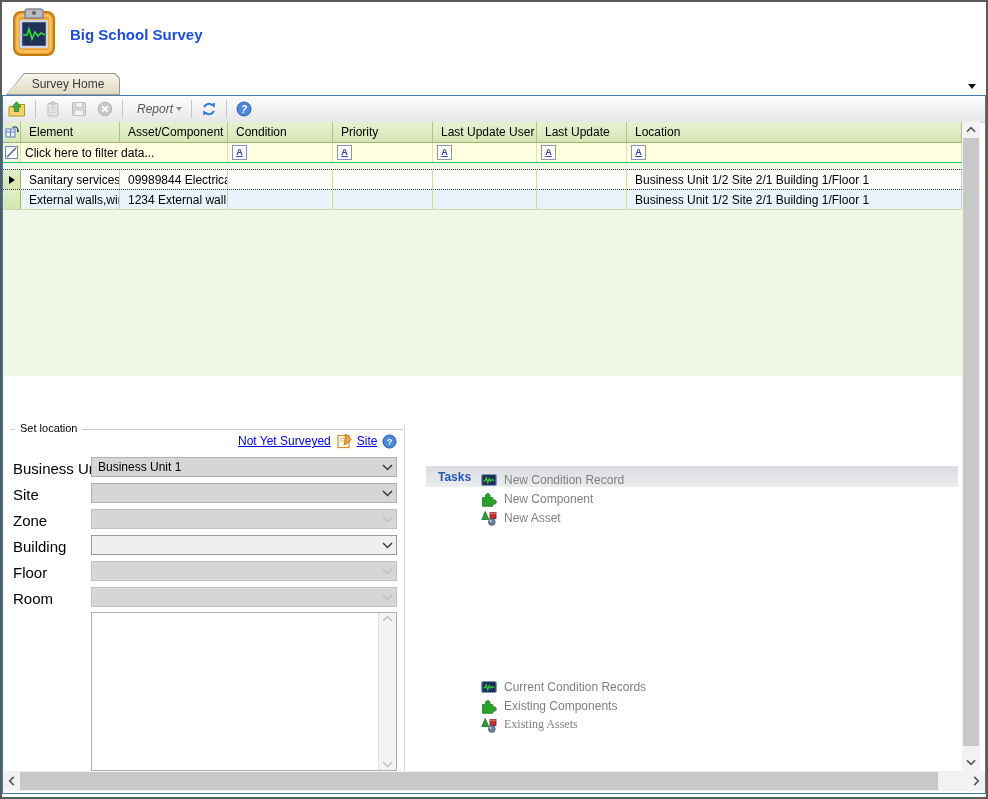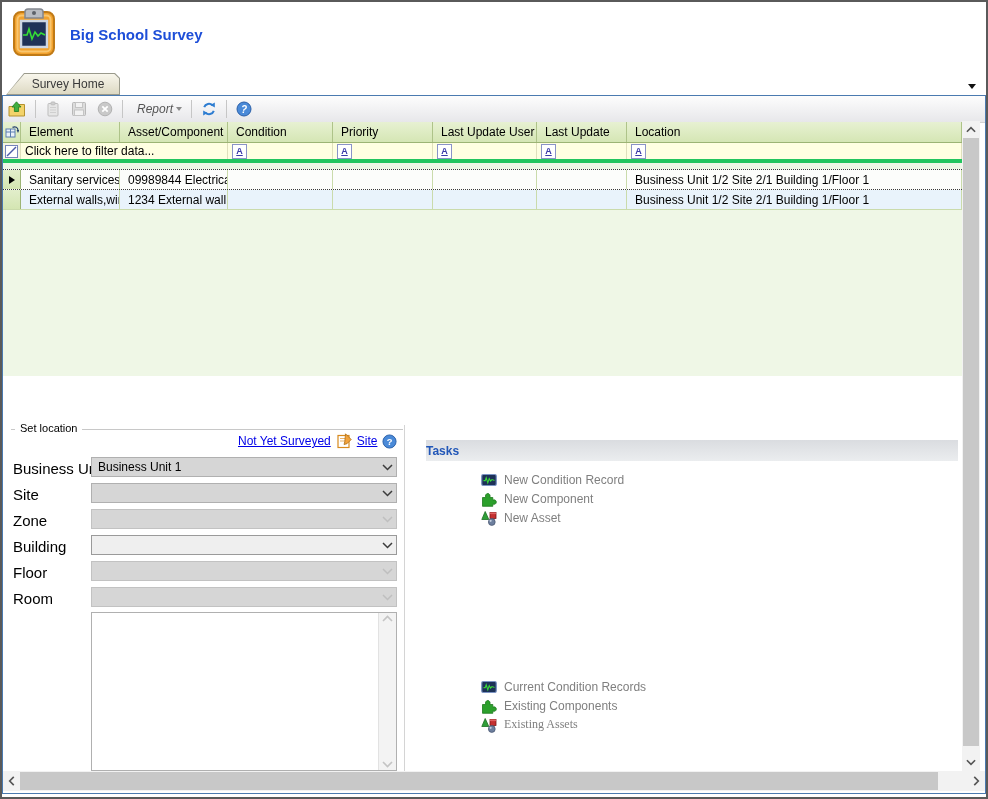--- a/index.html
+++ b/index.html
@@ -31,21 +31,21 @@
   .report-lbl{color:#555;margin:0 3px 0 5px;}
   .report-arr{width:0;height:0;border-left:3px solid transparent;border-right:3px solid transparent;border-top:4px solid #8a8a8a;}
   
   .grid{position:absolute;left:1px;top:120px;width:959px;height:254px;background:#eff7e6;}
   .grow{display:flex;width:959px;box-sizing:border-box;}
   .gcell{box-sizing:border-box;overflow:hidden;white-space:nowrap;display:flex;align-items:center;}
   .c0{width:18px;}.c1{width:99px;}.c2{width:108px;}.c3{width:105px;}.c4{width:100px;}.c5{width:104px;}.c6{width:90px;}.c7{flex:1;}
   .hdr{height:21px;background:linear-gradient(#e7f1d2,#d5e6b4);border-bottom:1px solid #9cb474;}
   .hdr .gcell{border-right:1px solid #aec389;padding-left:8px;}
   .hdr .c0{padding-left:1px;justify-content:center;}
-  .frow{height:20px;background:#ffffe1;border-bottom:4px solid #22c55e;}
+  .frow{height:20px;background:#ffffe1;border-bottom:1px solid #22c55e;}
   .frow .gcell{border-right:1px solid #e0e0bc;padding-left:4px;}
   .frow .c0{justify-content:center;padding-left:0;background:#f4f4e2;}
   .fspan{width:207px;padding-left:8px;}
   .a-icon{display:inline-block;width:13px;height:13px;border:1px solid #8a93c8;background:#fff;color:#3a3aa8;font-size:9px;font-weight:bold;text-align:center;line-height:13px;text-decoration:underline;}
   .gap{height:6px;}
   .drow{height:20px;}
   .drow .gcell{border-right:1px solid #cadbab;padding-left:8px;}
   .drow .c0{padding-left:0;justify-content:center;background:linear-gradient(#e2eecb,#d4e5b2);border-right:1px solid #9cb474;}
   .row-sel{height:21px;background:#fcfdfb;border-top:1px dotted #3c3c3c;border-bottom:1px dotted #3c3c3c;}
   .row-alt{background:#e9f3fb;border-bottom:1px solid #cadbab;}
@@ -60,21 +60,21 @@
   .combo{position:absolute;left:88px;width:306px;height:20px;box-sizing:border-box;border:1px solid #b0b0b0;background:#d6d6d6;display:flex;align-items:center;}
   .combo .val{flex:1;padding-left:6px;overflow:hidden;white-space:nowrap;}
   .combo .arr{width:18px;display:flex;justify-content:center;color:#3c3c3c;}
   .combo.lite{background:#efefef;border-color:#9a9a9a;}
   .combo.dis{border-color:#c2c2c2;}
   .combo.dis .arr{color:#bfbfbf;}
   .memo{position:absolute;left:88px;top:192px;width:306px;height:159px;box-sizing:border-box;border:1px solid #b0b0b0;background:#fff;}
   .memo .sb{position:absolute;right:0;top:0;bottom:0;width:17px;background:#f3f3f3;border-left:1px solid #e2e2e2;}
   .memo .sb .ch{position:absolute;left:3px;color:#c4c4c4;}
   .vdiv{position:absolute;left:401px;top:5px;width:1px;height:346px;background:#d4d4d4;}
-  .secbar{position:absolute;left:423px;width:532px;height:21px;background:linear-gradient(#dadce0,#ebedef);display:flex;align-items:center;box-sizing:border-box;font-weight:bold;color:#2257b8;}
+  .secbar{position:absolute;left:423px;width:532px;height:21px;background:linear-gradient(#dadce0,#ebedef);display:flex;align-items:center;padding-left:12px;box-sizing:border-box;font-weight:bold;color:#2257b8;margin-top:26px;}
   .titem{position:absolute;left:478px;display:flex;align-items:center;gap:7px;height:17px;color:#7f7f7f;cursor:pointer;}
   
   .vsb{position:absolute;left:960px;top:119px;width:18px;height:650px;background:#f2f2f2;}
   .vsb .arrow,.hsb .arrow{position:absolute;display:flex;align-items:center;justify-content:center;color:#555;}
   .vsb .arrow{left:0;width:18px;height:17px;}
   .vsb .thumb{position:absolute;left:1px;width:16px;background:#c8c8c8;}
   .hsb{position:absolute;left:1px;top:769px;width:982px;height:20px;background:#f2f2f2;}
   .hsb .arrow{top:0;width:17px;height:20px;}
   .hsb .thumb{position:absolute;top:1px;height:18px;background:#c8c8c8;}
   svg{display:block;}

